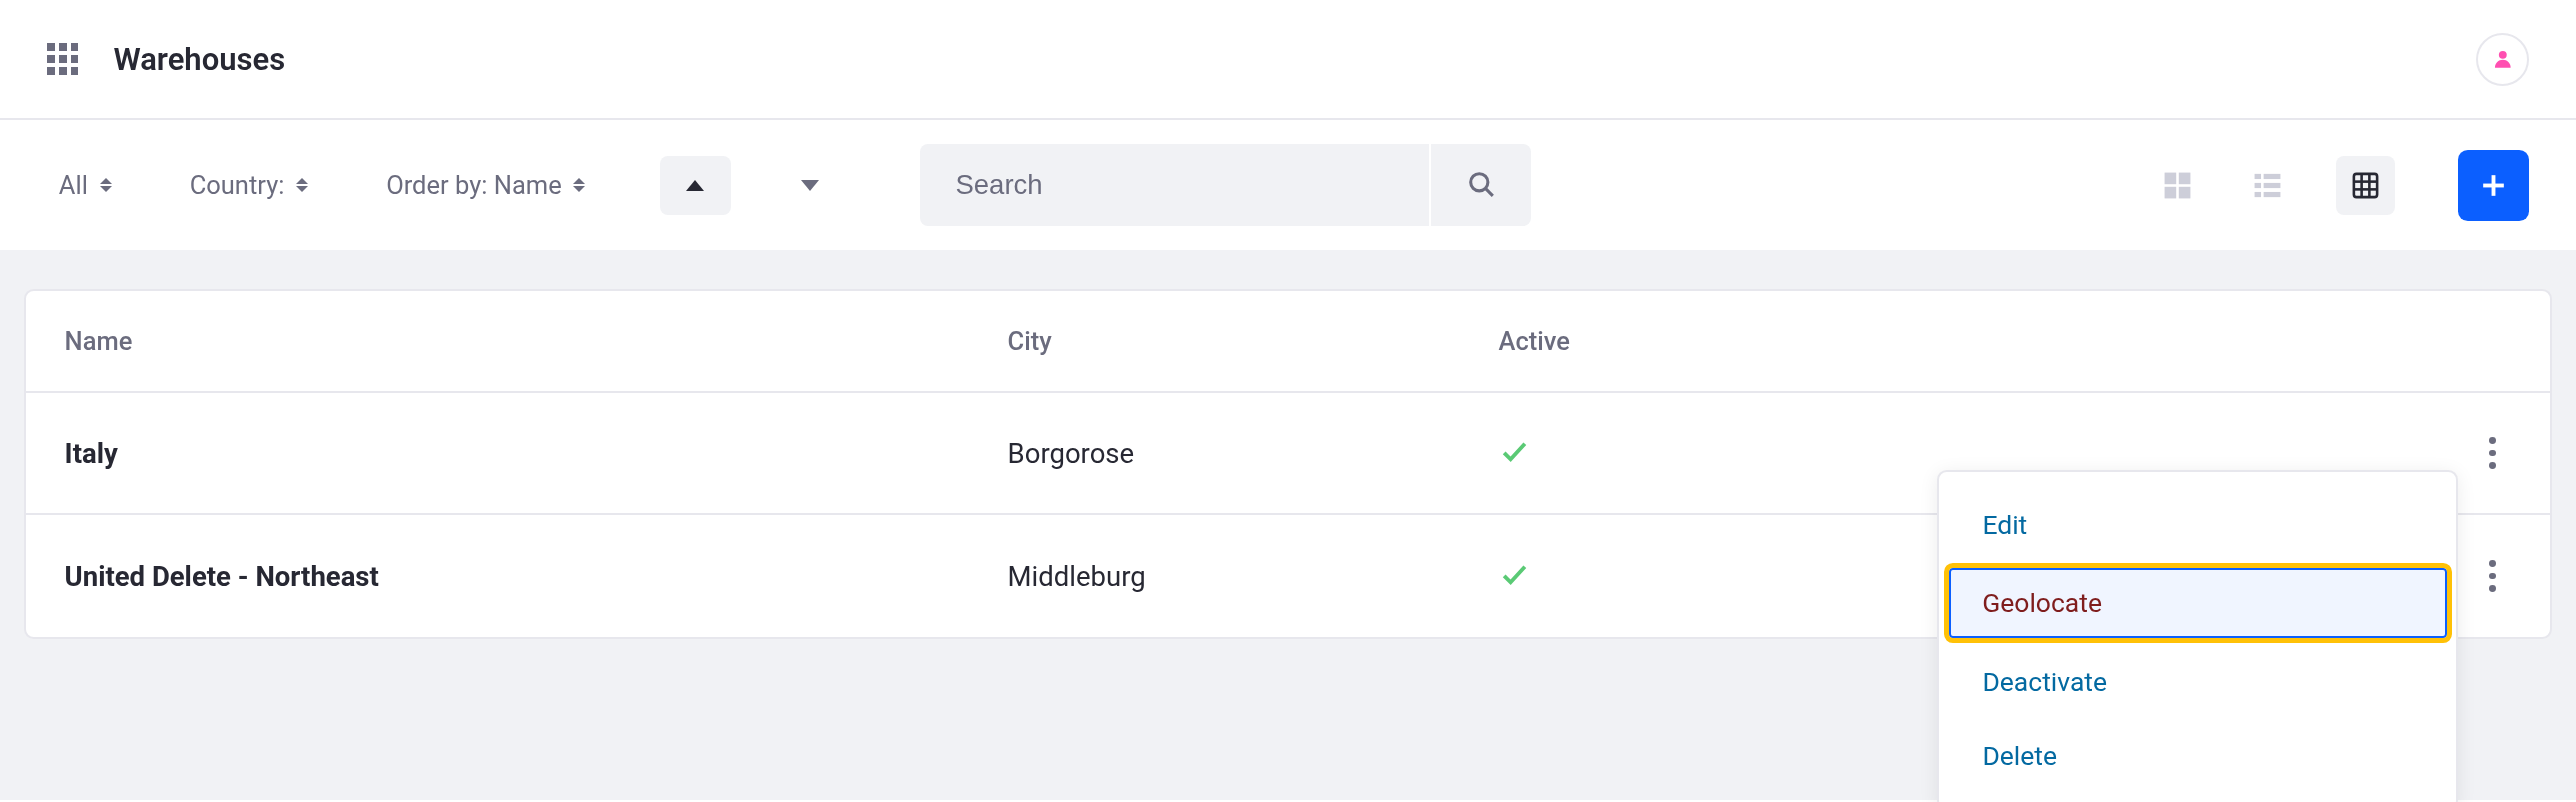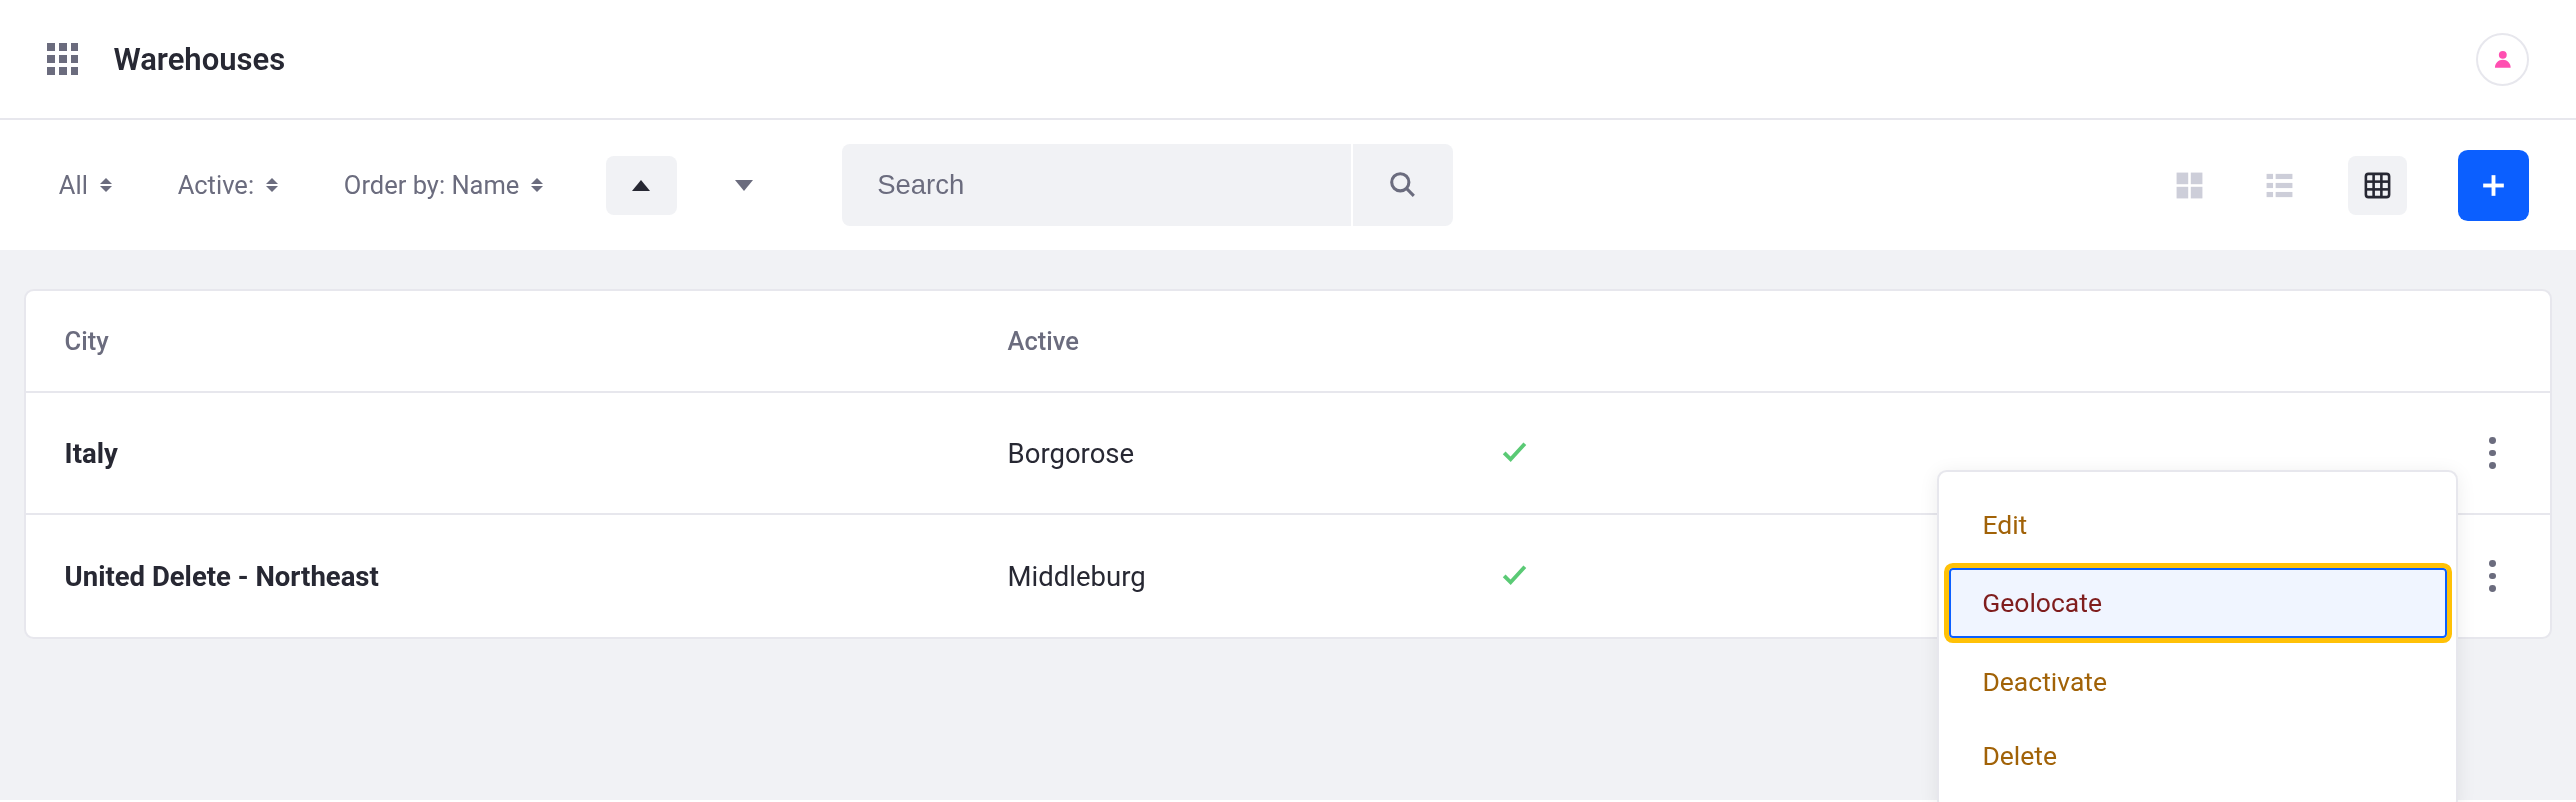--- a/index.html
+++ b/index.html
@@ -8,21 +8,21 @@
   
   .header { display: flex; align-items: center; height: 120px; padding: 8px 47px; border-bottom: 2px solid #e7e7ed; }
   .apps-icon { display: grid; grid-template-columns: repeat(3, 7.9px); grid-template-rows: repeat(3, 7.9px); gap: 3.9px; margin-right: 35px; cursor: pointer; }
   .apps-icon span { background: #6b6c7e; width: 7.9px; height: 7.9px; }
   .page-title { font-size: 31px; font-weight: 600; color: #272833; }
   .header-spacer { flex: 1; }
   .avatar { width: 53px; height: 53px; border-radius: 50%; border: 2px solid #e7e7ed; display: flex; align-items: center; justify-content: center; cursor: pointer; background: #fff; }
   .avatar svg { width: 23.6px; height: 23.6px; }
   
   
-  .toolbar { display: flex; align-items: center; height: 130px; padding: 0 47px; background: #fff; gap: 4px; }
+  .toolbar { display: flex; align-items: center; height: 130px; padding: 0 47px; background: #fff; gap: 16px; }
   .filter-item { display: flex; align-items: center; color: #6b6c7e; font-size: 25.5px; padding: 0 31px; cursor: pointer; gap: 11.8px; height: 59px; }
   .filter-item:first-child { padding-left: 11.8px; }
   .caret-pair { display: flex; flex-direction: column; gap: 0; line-height: 0; }
   .caret-up, .caret-down { width: 0; height: 0; border-left: 6.9px solid transparent; border-right: 6.9px solid transparent; }
   .caret-up { border-bottom: 6.9px solid #6b6c7e; margin-bottom: 2.9px; }
   .caret-down { border-top: 6.9px solid #6b6c7e; }
   
   .sort-btn { width: 71px; height: 59px; display: flex; align-items: center; justify-content: center; border-radius: 7.9px; cursor: pointer; margin-left: 27.5px; }
   .sort-btn.active { background: #f1f2f5; }
   .sort-btn .tri-up { width: 0; height: 0; border-left: 9.8px solid transparent; border-right: 9.8px solid transparent; border-bottom: 11.8px solid #272833; }
@@ -53,21 +53,21 @@
   .trow:last-child { border-bottom: none; }
   .td-name { font-size: 27.5px; font-weight: 700; color: #272833; }
   .td-city { font-size: 27.5px; color: #272833; }
   .td-active svg { width: 31px; height: 31px; stroke: #5aca75; }
   .row-actions { display: flex; justify-content: flex-end; }
   .kebab { display: flex; flex-direction: column; gap: 5.9px; cursor: pointer; padding: 15.7px; }
   .kebab span { width: 6.9px; height: 6.9px; background: #6b6c7e; border-radius: 50%; }
   
   
   .dropdown { position: absolute; top: -45px; right: 92px; width: 521px; background: #fff; border: 2px solid #e7e7ed; border-radius: 9.8px; box-shadow: 0 3.9px 19.6px rgba(0,0,0,0.08); z-index: 100; padding: 15.7px 0; }
-  .dropdown-item { padding: 21.6px 43px; font-size: 26.5px; color: #a16207; cursor: pointer; }
+  .dropdown-item { padding: 21.6px 43px; font-size: 26.5px; color: #0369a1; cursor: pointer; }
   .dropdown-item.highlighted { background: #f0f5ff; color: #7f1d1d; border: 2.9px solid #0b5fff; outline: 5.9px solid #ffc107; margin: 5.9px 9.8px; border-radius: 3.9px; padding: 17.7px 31px; }
 </style>
 </head>
 <body>
 
 <div class="header">
   <div class="apps-icon">
     <span></span>
       <span></span>
       <span></span>
@@ -90,21 +90,21 @@
 
 <div class="toolbar">
   <div class="filter-item">
     <span>All</span>
     <div class="caret-pair">
         <div class="caret-up"></div>
         <div class="caret-down"></div>
       </div>
   </div>
   <div class="filter-item">
-    <span>Active:</span>
+    <span>Country:</span>
     <div class="caret-pair">
         <div class="caret-up"></div>
         <div class="caret-down"></div>
       </div>
   </div>
   <div class="filter-item">
     <span>Order by: Name</span>
     <div class="caret-pair">
         <div class="caret-up"></div>
         <div class="caret-down"></div>
@@ -159,20 +159,21 @@
     <svg viewBox="0 0 24 24" fill="none" stroke-width="3">
       <line x1="12" y1="4" x2="12" y2="20"></line>
         <line x1="4" y1="12" x2="20" y2="12"></line>
     </svg>
   </div>
 </div>
 
 <div class="content">
   <div class="table">
     <div class="thead">
+      <div class="th">Name</div>
       <div class="th">City</div>
       <div class="th">Active</div>
       <div></div>
     </div>
 
     <div class="trow">
       <div class="td-name">Italy</div>
       <div class="td-city">Borgorose</div>
       <div class="td-active">
         <svg viewBox="0 0 24 24" fill="none" stroke-width="3">

